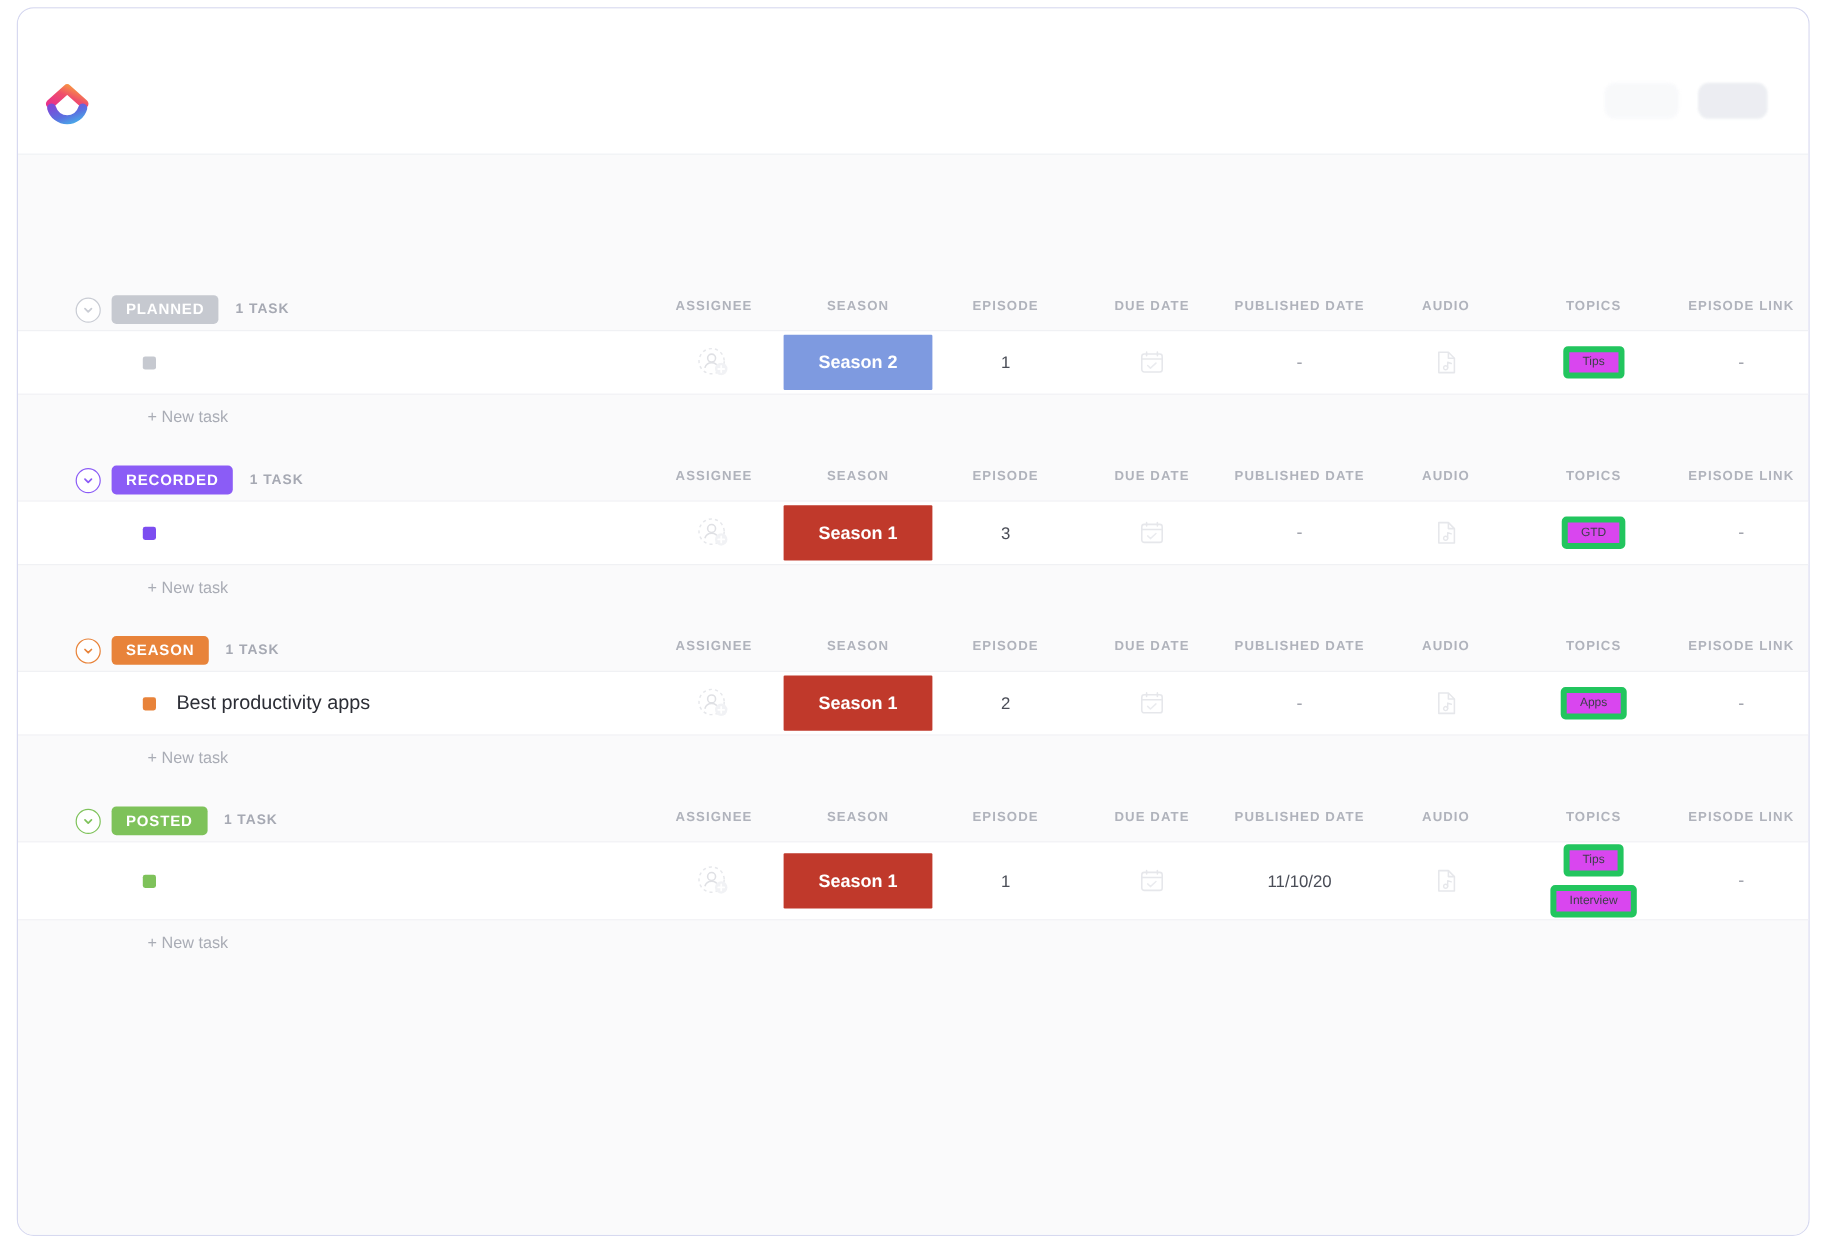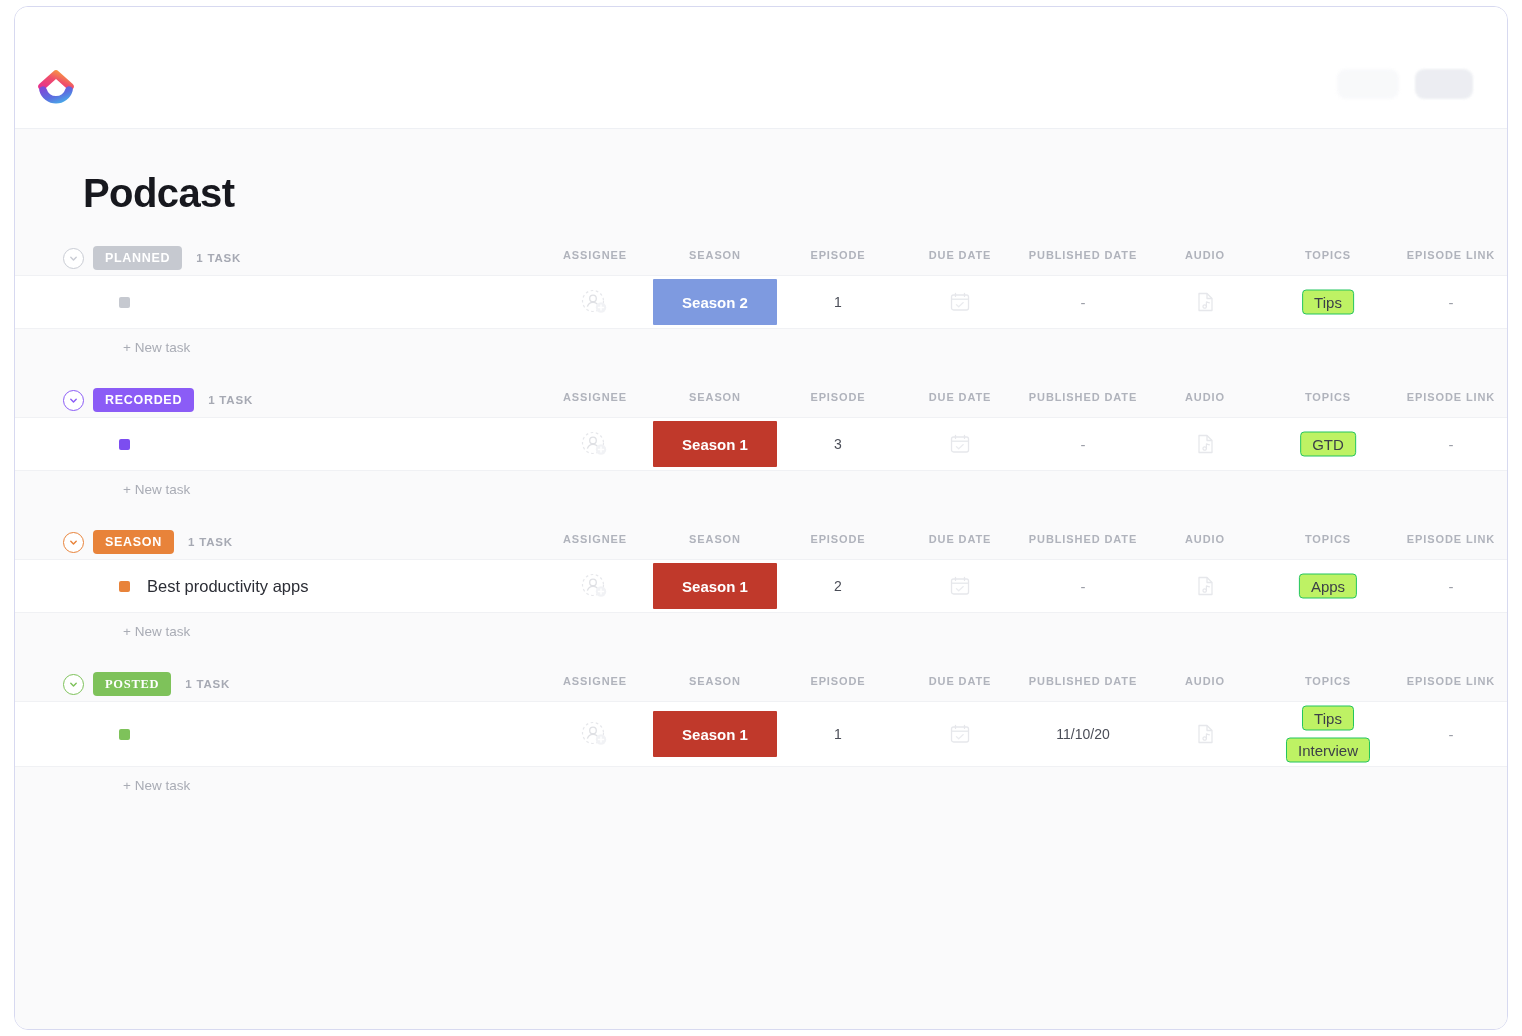--- a/index.html
+++ b/index.html
@@ -195,25 +195,25 @@
     font-size: 15px;
     font-weight: 700;
     border-radius: 1px;
   }
 
   .topic-tag {
     display: inline-flex;
     align-items: center;
     justify-content: center;
     padding: 3px 11px;
-    border: 1px solid #22c55e;
+    border: 5px solid #22c55e;
     border-radius: 4px;
-    font-size: 15px;
+    font-size: 10px;
     color: #3c3f48;
-    background: #bef264;
+    background: #d946ef;
     margin: 2px 0;
     white-space: nowrap;
   }
   .topics-stack {
     display: flex;
     flex-direction: column;
     align-items: center;
     gap: 3px;
   }
 
@@ -256,21 +256,20 @@
     </div>
 
     <div class="topbar-actions">
       <div class="ghost-pill wide"></div>
       <div class="ghost-pill solid"></div>
     </div>
   </div>
 
   <div class="page">
 
-    <div class="page-title">Podcast</div>
 
     <div class="groups" id="groups-root">
         <div class="group">
           <div class="group-header">
             <div class="collapse-icon" style="border-color: rgb(201, 204, 212); color: rgb(201, 204, 212);">
               <svg width="9" height="9" viewBox="0 0 10 10">
                 <path d="M2 3.6L5 6.6 8 3.6" fill="none" stroke="#c9ccd4" stroke-width="1.6" stroke-linecap="round" stroke-linejoin="round"></path>
               </svg>
             </div>
             <span class="status-badge" style="background: rgb(198, 201, 208); color: rgb(255, 255, 255);">PLANNED</span>
@@ -468,21 +467,21 @@
           </div>
           <div class="new-task">+ New task</div>
         </div>
         <div class="group">
           <div class="group-header">
             <div class="collapse-icon" style="border-color: rgb(126, 194, 90); color: rgb(126, 194, 90);">
               <svg width="9" height="9" viewBox="0 0 10 10">
                 <path d="M2 3.6L5 6.6 8 3.6" fill="none" stroke="#7ec25a" stroke-width="1.6" stroke-linecap="round" stroke-linejoin="round"></path>
               </svg>
             </div>
-            <span class="status-badge" style="background: rgb(126, 194, 90); color: rgb(255, 255, 255); font-family: Liberation Serif, serif;">POSTED</span>
+            <span class="status-badge" style="background: rgb(126, 194, 90); color: rgb(255, 255, 255);">POSTED</span>
             <span class="task-count">1 TASK</span>
             <div class="col-headers">
               <div class="col-head" style="left: 580px;">ASSIGNEE</div>
               <div class="col-head" style="left: 700px;">SEASON</div>
               <div class="col-head" style="left: 823px;">EPISODE</div>
               <div class="col-head" style="left: 945px;">DUE DATE</div>
               <div class="col-head" style="left: 1068px;">PUBLISHED DATE</div>
               <div class="col-head" style="left: 1190px;">AUDIO</div>
               <div class="col-head" style="left: 1313px;">TOPICS</div>
               <div class="col-head" style="left: 1436px;">EPISODE LINK</div>

